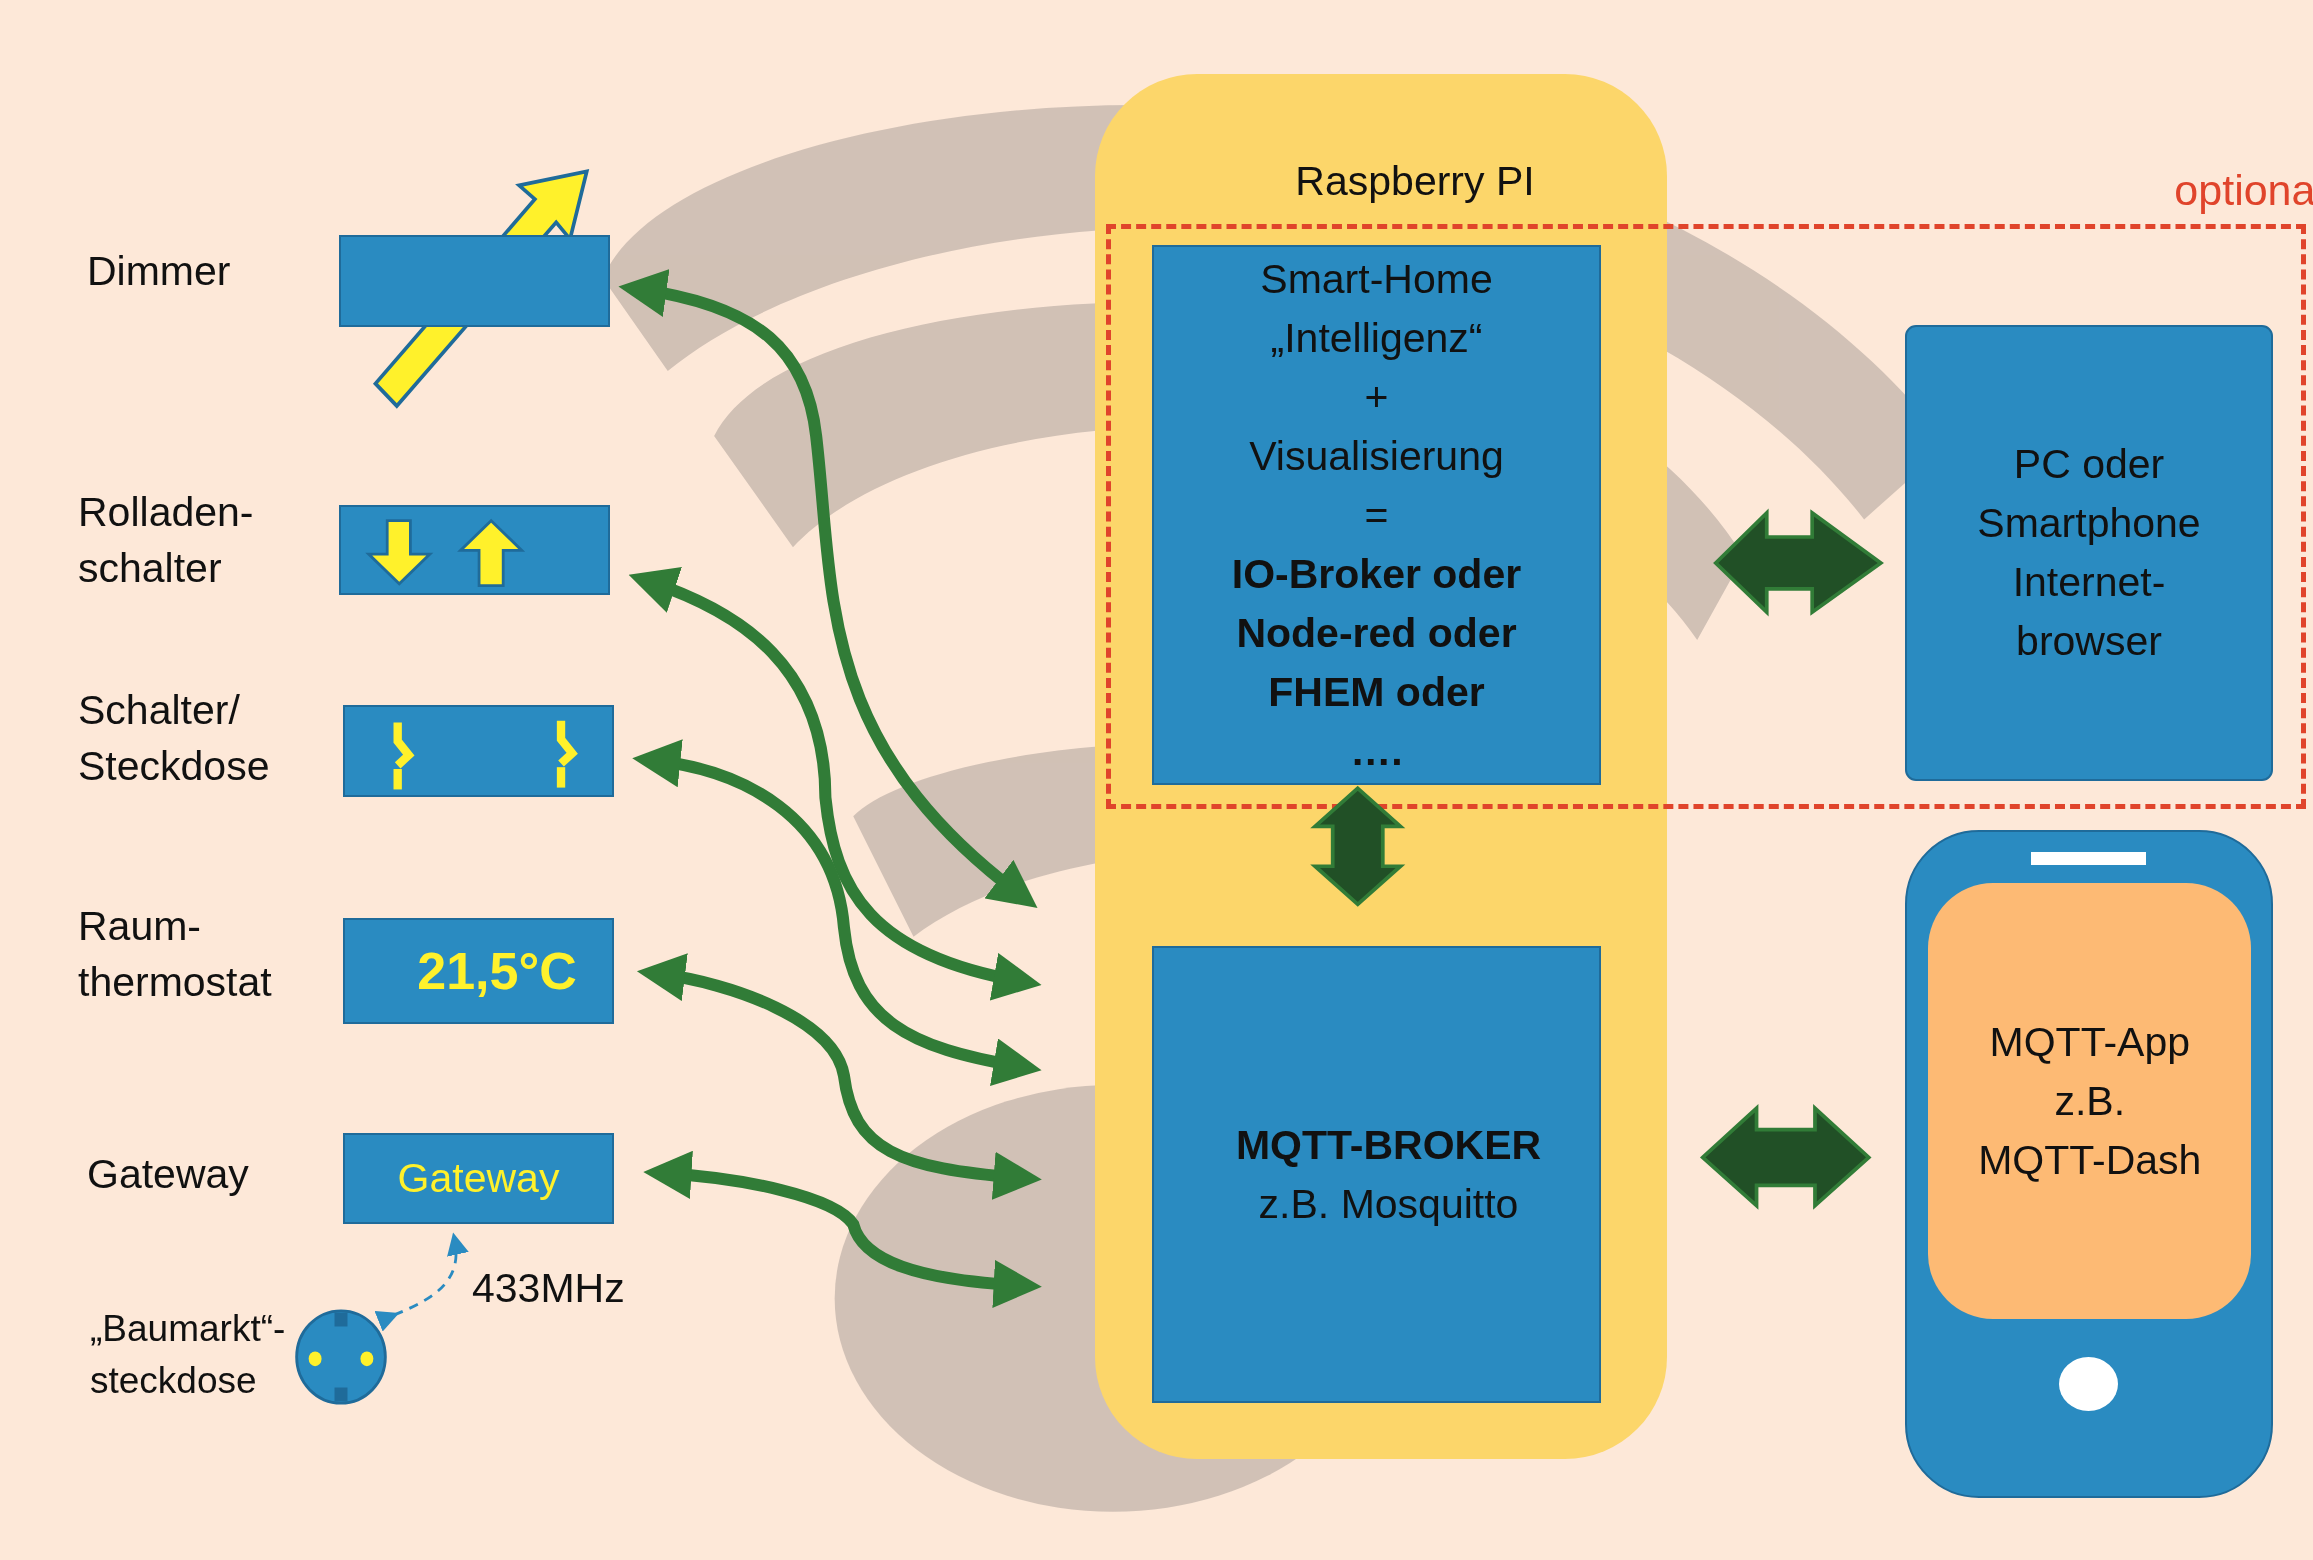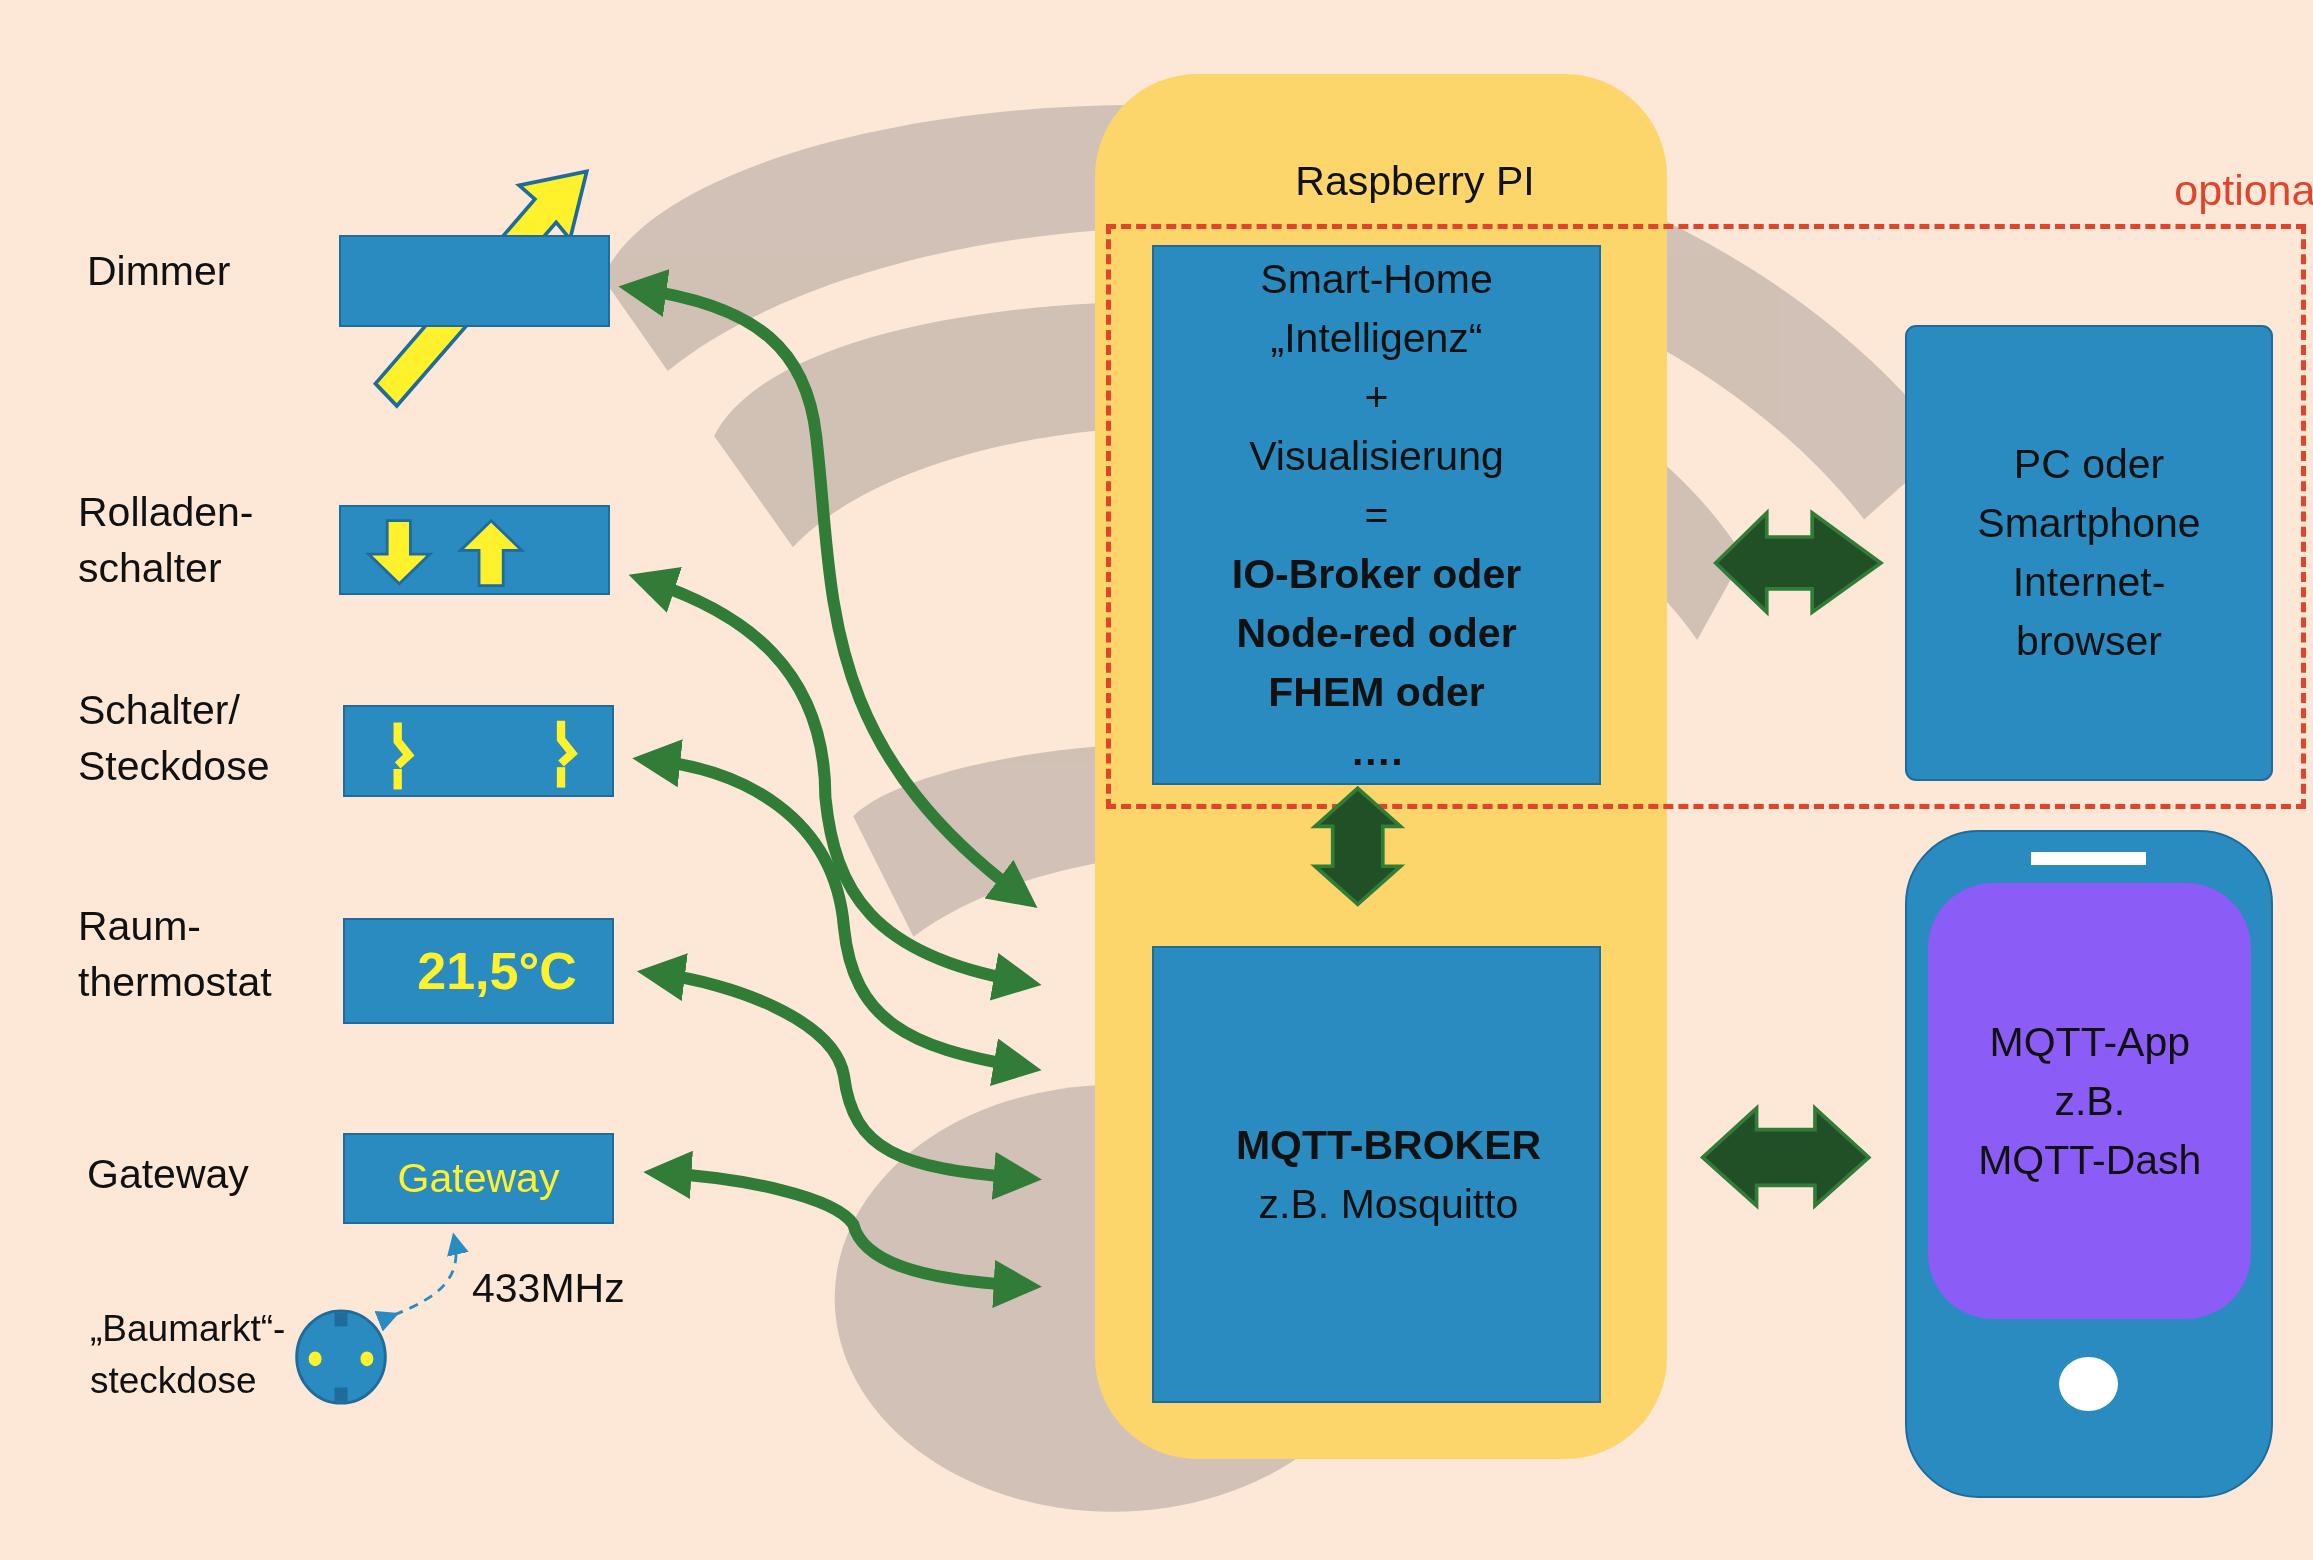--- a/index.html
+++ b/index.html
@@ -51,21 +51,21 @@
 
   <div class="blue ctr" style="left:1905px;top:325px;width:368px;height:456px;border-radius:11px;font-size:41px;line-height:59px;color:#111;">
     <span>PC oder</span>
     <span>Smartphone</span>
     <span>Internet-</span>
     <span>browser</span>
   </div>
 
   <div class="blue" style="left:1905px;top:830px;width:368px;height:668px;border-radius:74px;">
     <div style="position:absolute;left:124px;top:19.5px;width:115px;height:13px;background:#fff;"></div>
-    <div class="ctr" style="position:absolute;left:21.3px;top:51px;width:323px;height:436px;background:#8b5cf6;border-radius:65px;font-size:41px;line-height:59px;color:#111;">
+    <div class="ctr" style="position:absolute;left:21.3px;top:51px;width:323px;height:436px;background:#fdba74;border-radius:65px;font-size:41px;line-height:59px;color:#111;">
       <span>MQTT-App</span>
       <span>z.B.</span>
       <span>MQTT-Dash</span>
     </div>
     <div style="position:absolute;left:152px;top:525px;width:59px;height:54px;border-radius:50%;background:#fff;"></div>
   </div>
 
   <div class="lbl" style="left:53px;top:243px;">Dimmer</div>
   <div class="lbl" style="left:44px;top:484px;">Rolladen-
 schalter</div>

